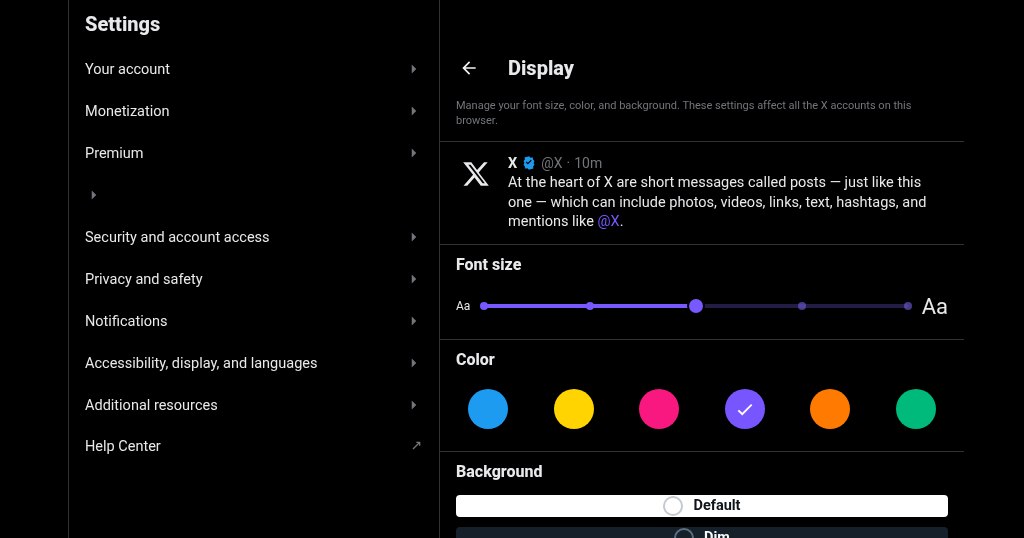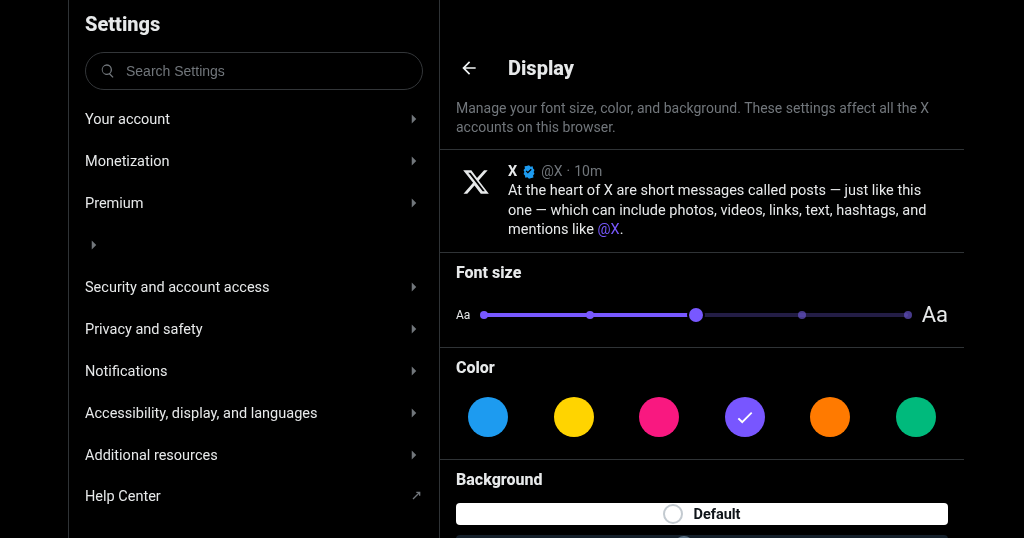--- a/index.html
+++ b/index.html
@@ -78,21 +78,21 @@
       border-radius: 999px;
       cursor: pointer;
     }
     .back-btn svg { width: 20px; height: 20px; fill: #eff3f4; }
     .main-title {
       font-size: 20px;
       font-weight: 800;
     }
     .subtitle {
       color: #71767b;
-      font-size: 14px;
+      font-size: 11px;
       line-height: 1.35;
       padding: 6px 16px 12px 16px;
     }
     .sample-post {
       border: 1px solid #2f3336;
       border-left: none;
       border-right: none;
       padding: 12px 16px;
       display: flex;
       gap: 12px;
@@ -196,28 +196,20 @@
     .radio.selected svg { width: 14px; height: 14px; fill: #fff; }
     .bg-default .radio { border-color: #c3cad0; }
   </style>
 </head>
 <body>
 
 <div class="left-pad"></div>
 
 <div class="sidebar">
   <div class="sidebar-title">Settings</div>
-  <div class="search-wrapper">
-    <div class="search">
-      <svg viewBox="0 0 24 24">
-          <path d="M10 2a8 8 0 015.3 13.9l5 5-1.4 1.4-5-5A8 8 0 1110 2zm0 2a6 6 0 100 12 6 6 0 000-12z"></path>
-        </svg>
-      <input type="text" placeholder="Search Settings" style="">
-    </div>
-  </div>
 
   <div class="nav-item">
     <span>Your account</span>
     <svg class="chevron" viewBox="0 0 24 24">
         <path d="M9 6l6 6-6 6"></path>
       </svg>
   </div>
   <div class="nav-item">
     <span>Monetization</span>
     <svg class="chevron" viewBox="0 0 24 24">

